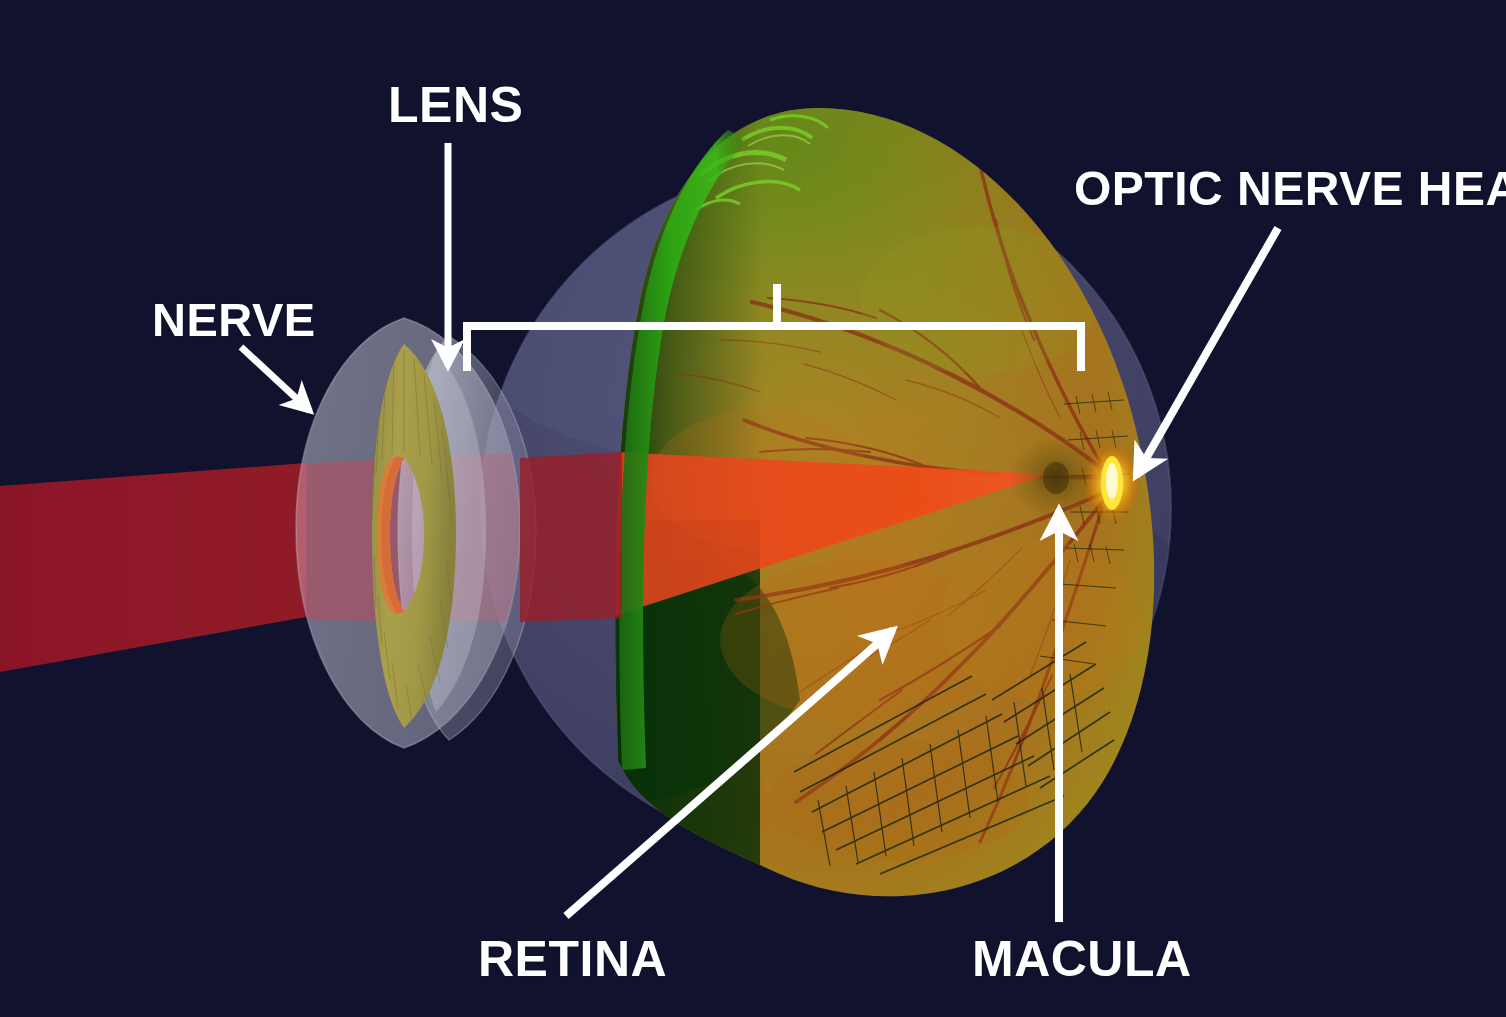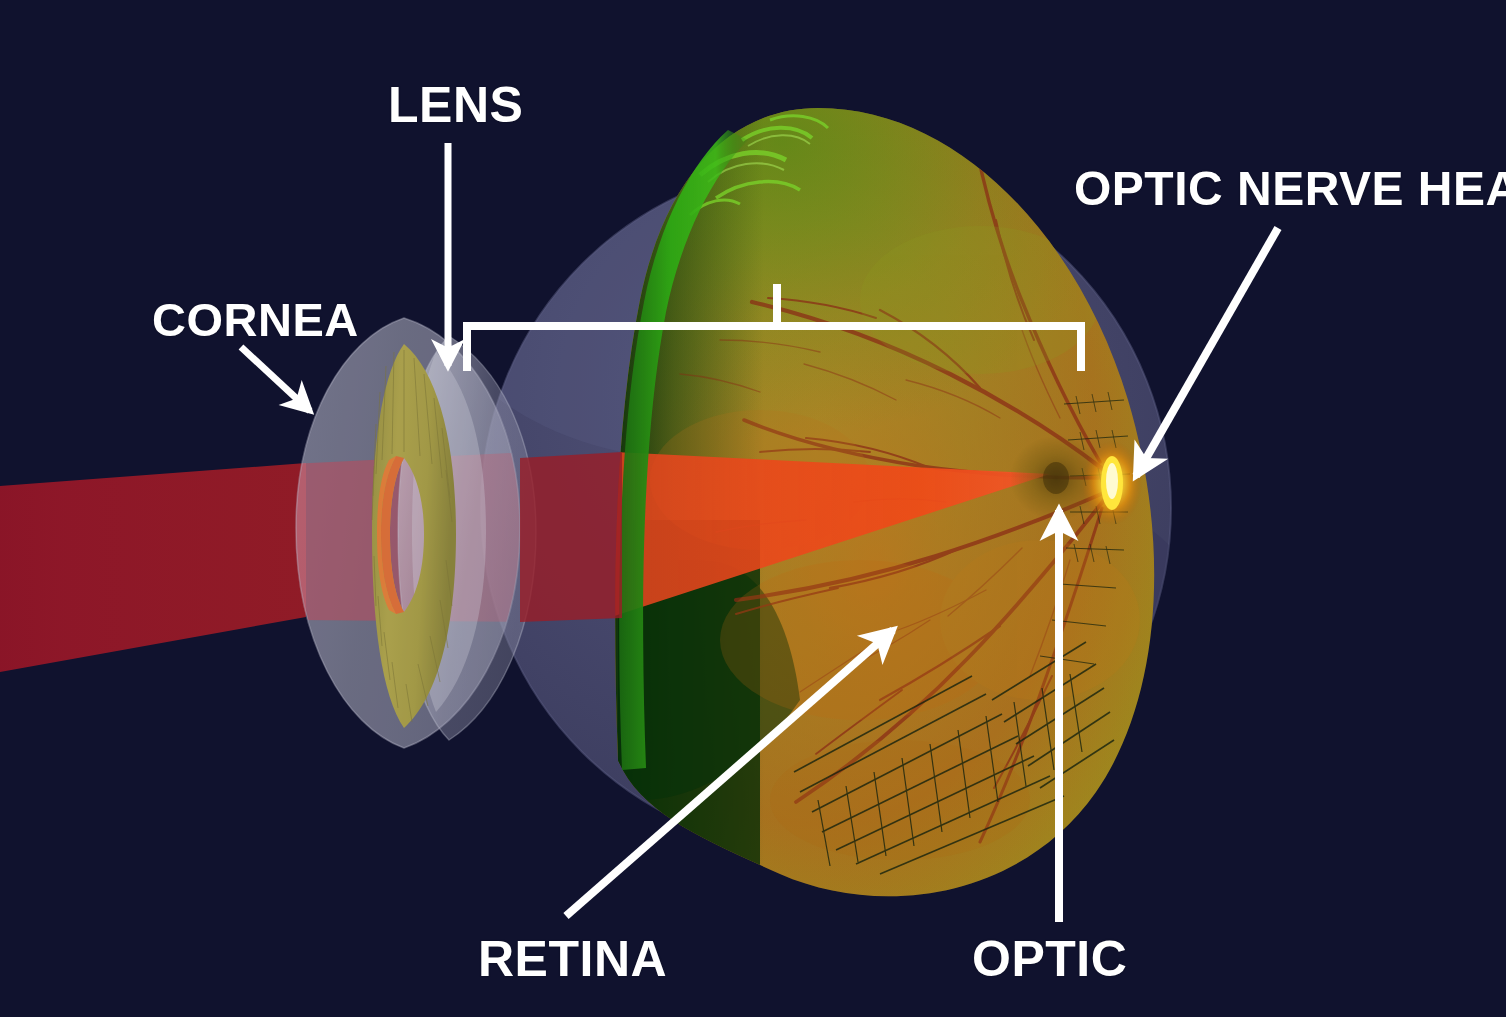--- a/index.html
+++ b/index.html
@@ -424,24 +424,24 @@
       <line x1="1081" y1="322" x2="1081" y2="371"></line>
     </g>
 
     <line x1="1278" y1="228" x2="1136" y2="476" stroke="#ffffff" stroke-width="8" marker-end="url(#ahead)"></line>
 
     <line x1="566" y1="916" x2="893" y2="630" stroke="#ffffff" stroke-width="8" marker-end="url(#ahead)"></line>
 
     <line x1="1059" y1="922" x2="1059" y2="510" stroke="#ffffff" stroke-width="8" marker-end="url(#ahead)"></line>
   </svg>
 
-  <div class="lbl" id="lbl-cornea">CORNEA</div>
+  <div class="lbl" id="lbl-cornea">NERVE</div>
 
   <div class="lbl" id="lbl-lens">LENS</div>
 
 
   <div class="lbl" id="lbl-optic">OPTIC NERVE HEAD</div>
 
   <div class="lbl" id="lbl-retina">RETINA</div>
 
-  <div class="lbl" id="lbl-macula">OPTIC</div>
+  <div class="lbl" id="lbl-macula">MACULA</div>
 
 </div>
 
 </body></html>

